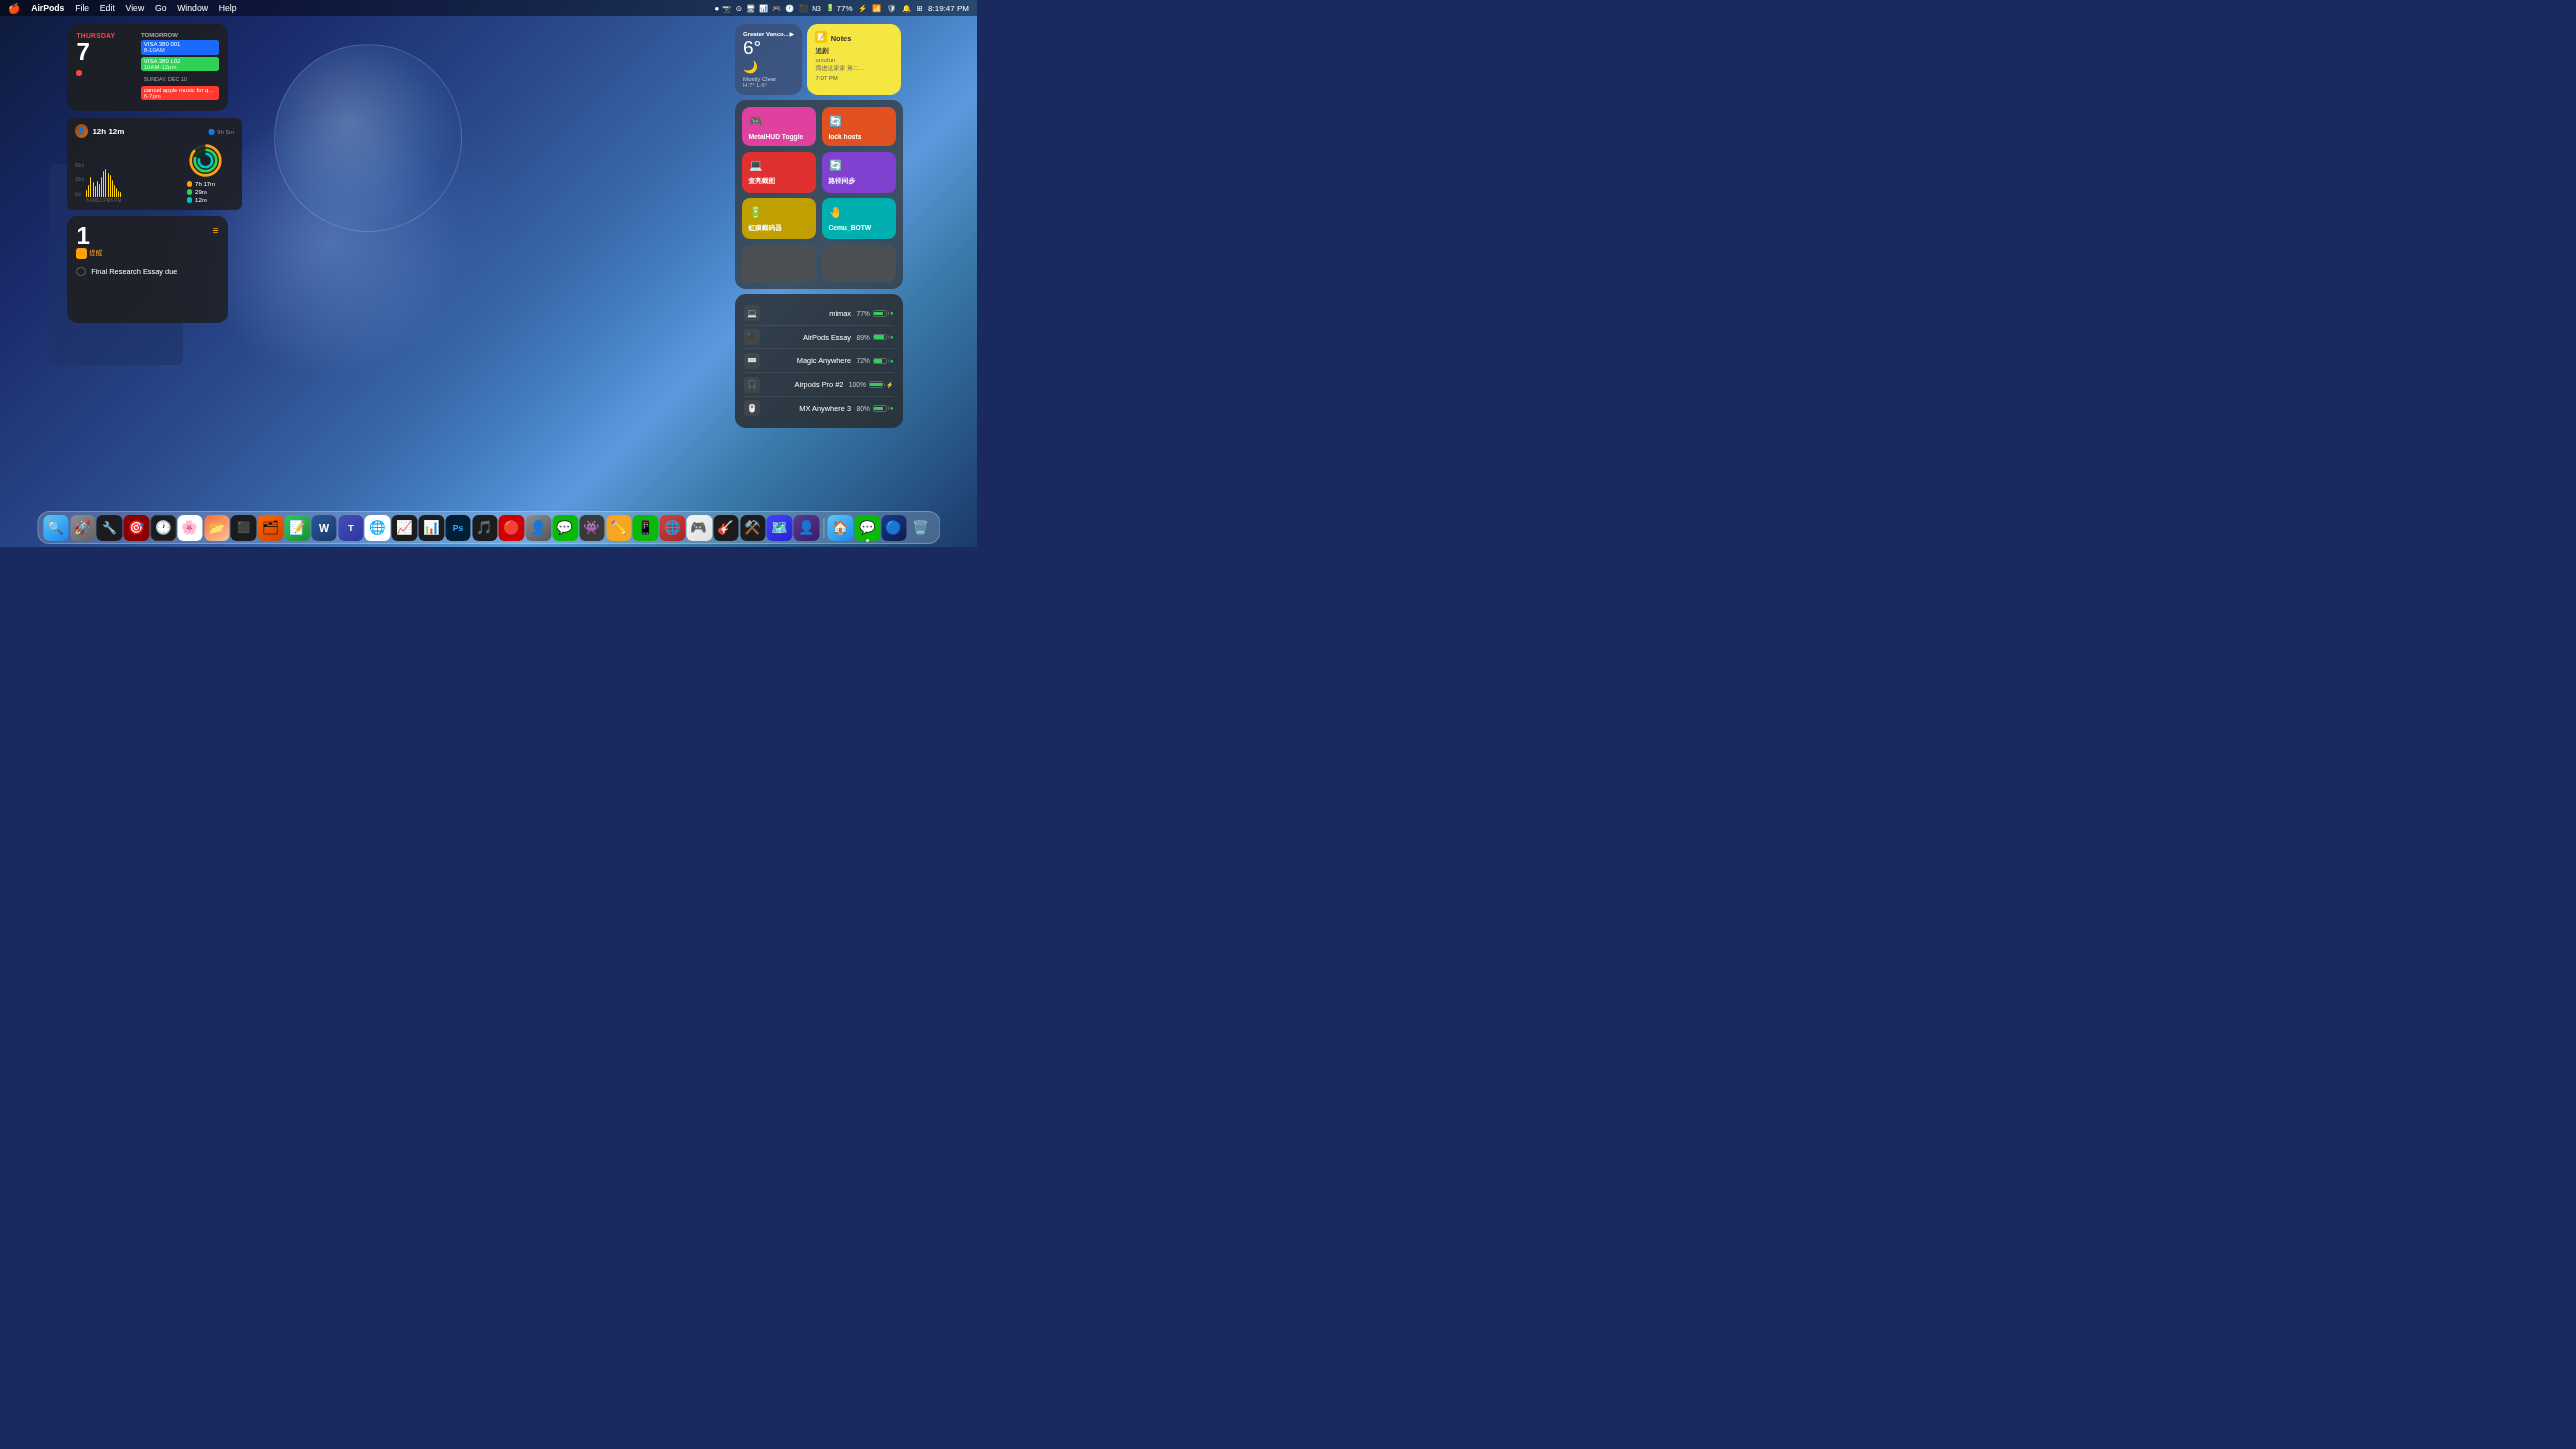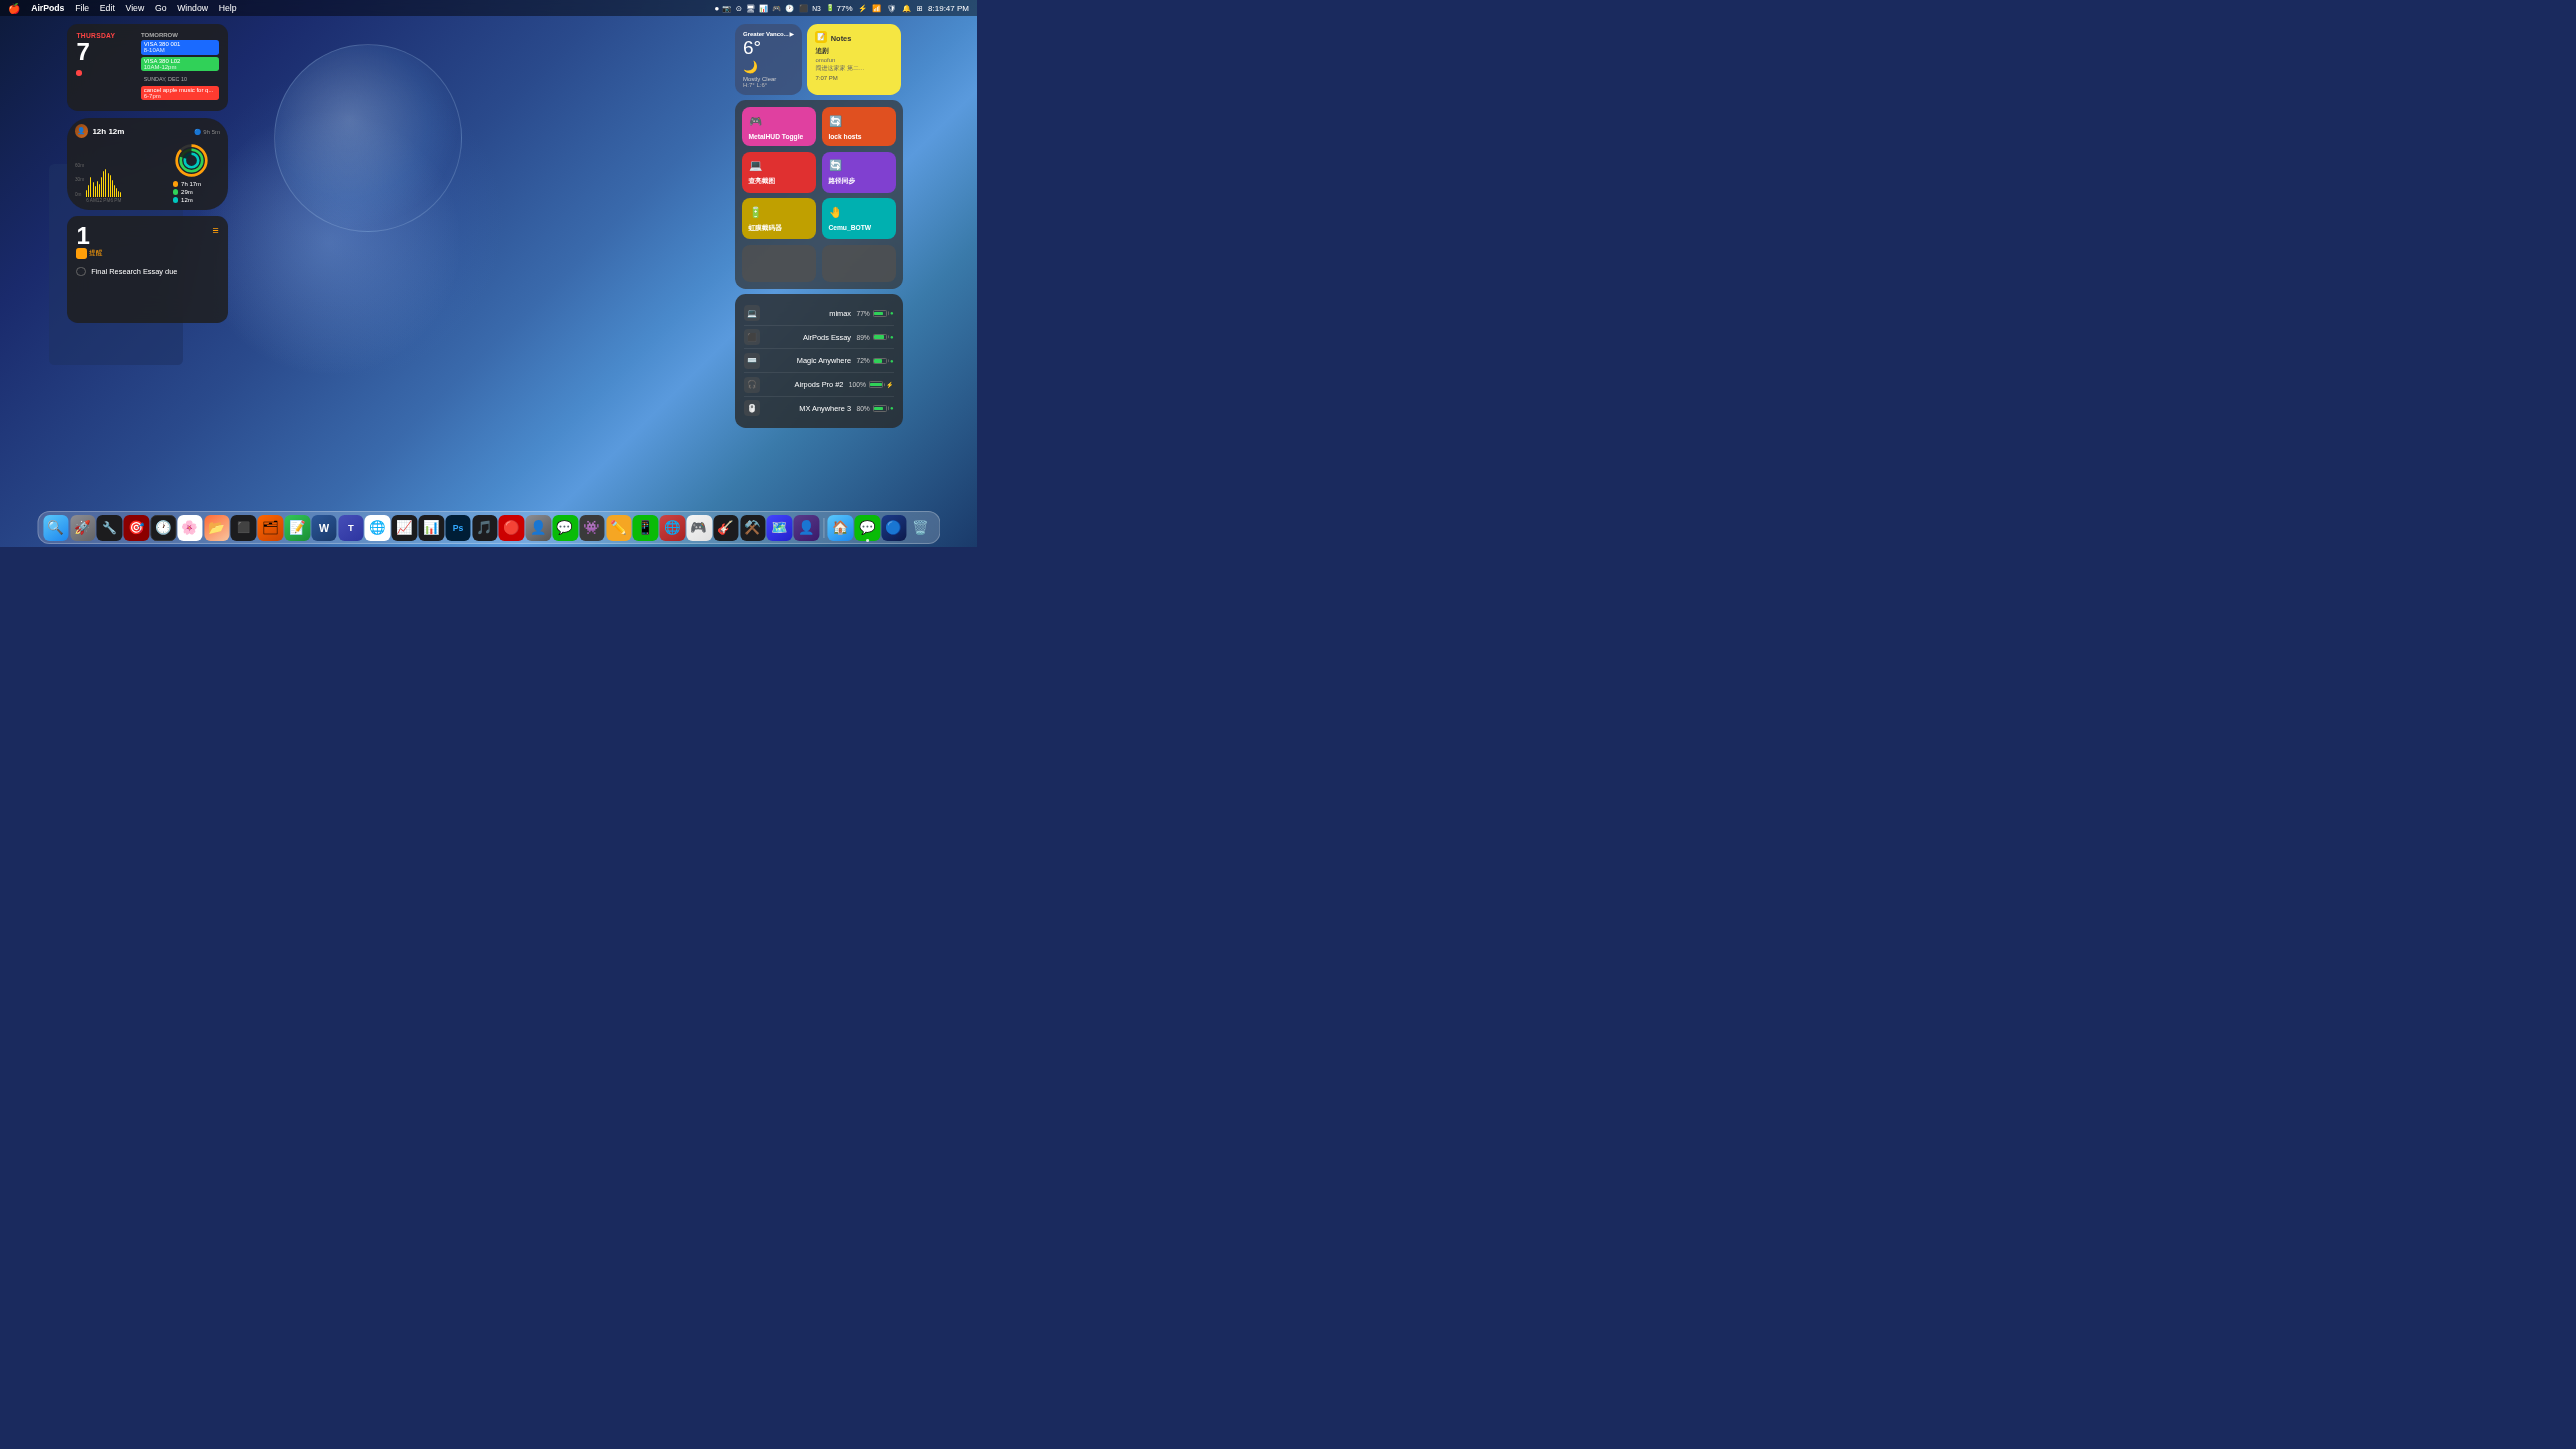--- a/index.html
+++ b/index.html
@@ -130,24 +130,24 @@
       font-size: 6px;
       font-weight: 500;
     }
     .cal-event.blue { background: #1a6aff; color: white; }
     .cal-event.green { background: #30d158; color: white; }
     .cal-event.sunday { color: #aaa; font-size: 5.4px; margin-top: 2px; }
     .cal-event.red { background: #ff3b30; color: white; }
 
     
     .widget-activity {
-      width: 161px;
+      width: 175px;
       background: rgba(30,30,30,0.85);
       backdrop-filter: blur(13.4px);
-      border-radius: 22px;
+      border-radius: 6px;
       padding: 6.7px 8px;
       color: white;
     }
     .activity-header {
       display: flex;
       justify-content: space-between;
       align-items: center;
       margin-bottom: 4px;
     }
     .activity-title {

